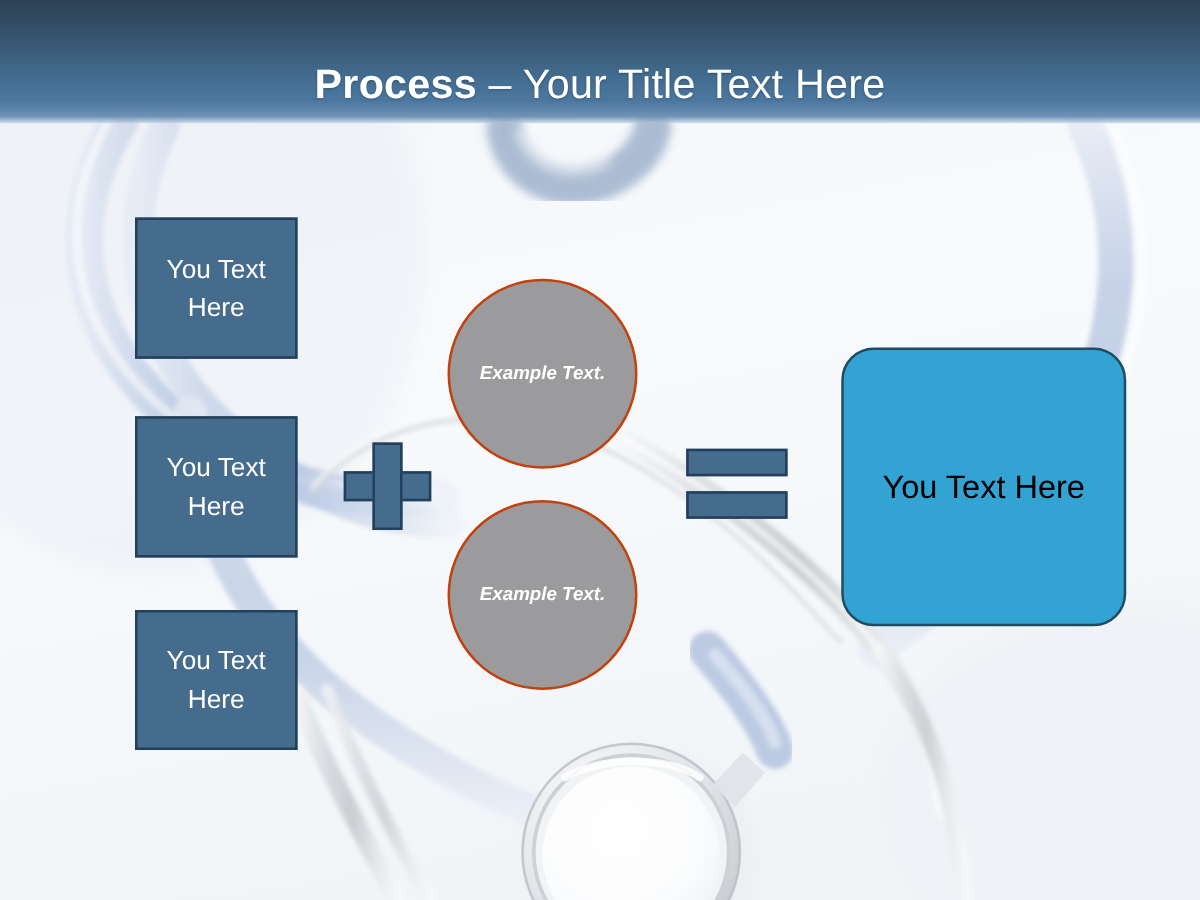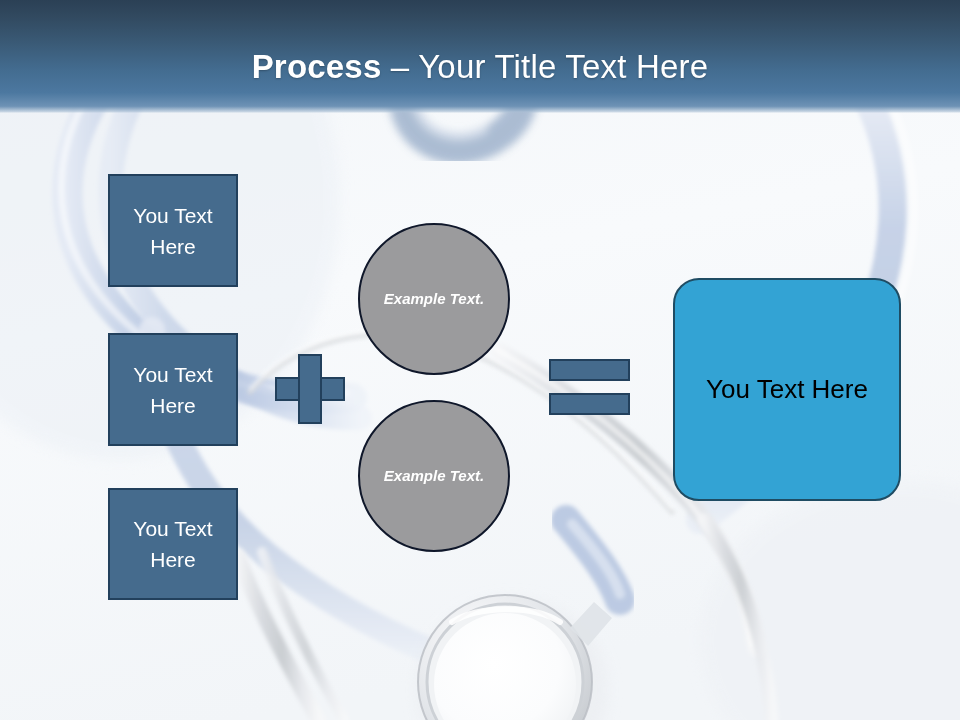--- a/index.html
+++ b/index.html
@@ -24,21 +24,21 @@
     left: 0; top: 0;
     width: 960px; height: 720px;
     z-index: 0;
   }
 
   
   #header {
     position: absolute;
     left: 0; top: 0;
     width: 960px;
-    height: 113px;
+    height: 99px;
     z-index: 5;
     background: linear-gradient(to bottom,
         #2b4055 0%,
         #31495f 14%,
         #3a5a76 38%,
         #436c90 62%,
         #4c78a0 82%,
         #6e92b5 94%,
         rgba(168,190,212,0.55) 99%,
         rgba(200,215,230,0.0) 100%);
@@ -132,21 +132,21 @@
   #equals .eq-bottom { top: 34px; }
 
   
   .gray-circle {
     position: absolute;
     box-sizing: border-box;
     width: 152px;
     height: 152px;
     border-radius: 50%;
     background: #9b9b9d;
-    border: 2px solid #0f172a;
+    border: 2px solid #c2410c;
     color: #ffffff;
     font-size: 15px;
     font-weight: bold;
     font-style: italic;
     line-height: 24px;
     text-align: center;
     display: flex;
     align-items: center;
     justify-content: center;
   }

